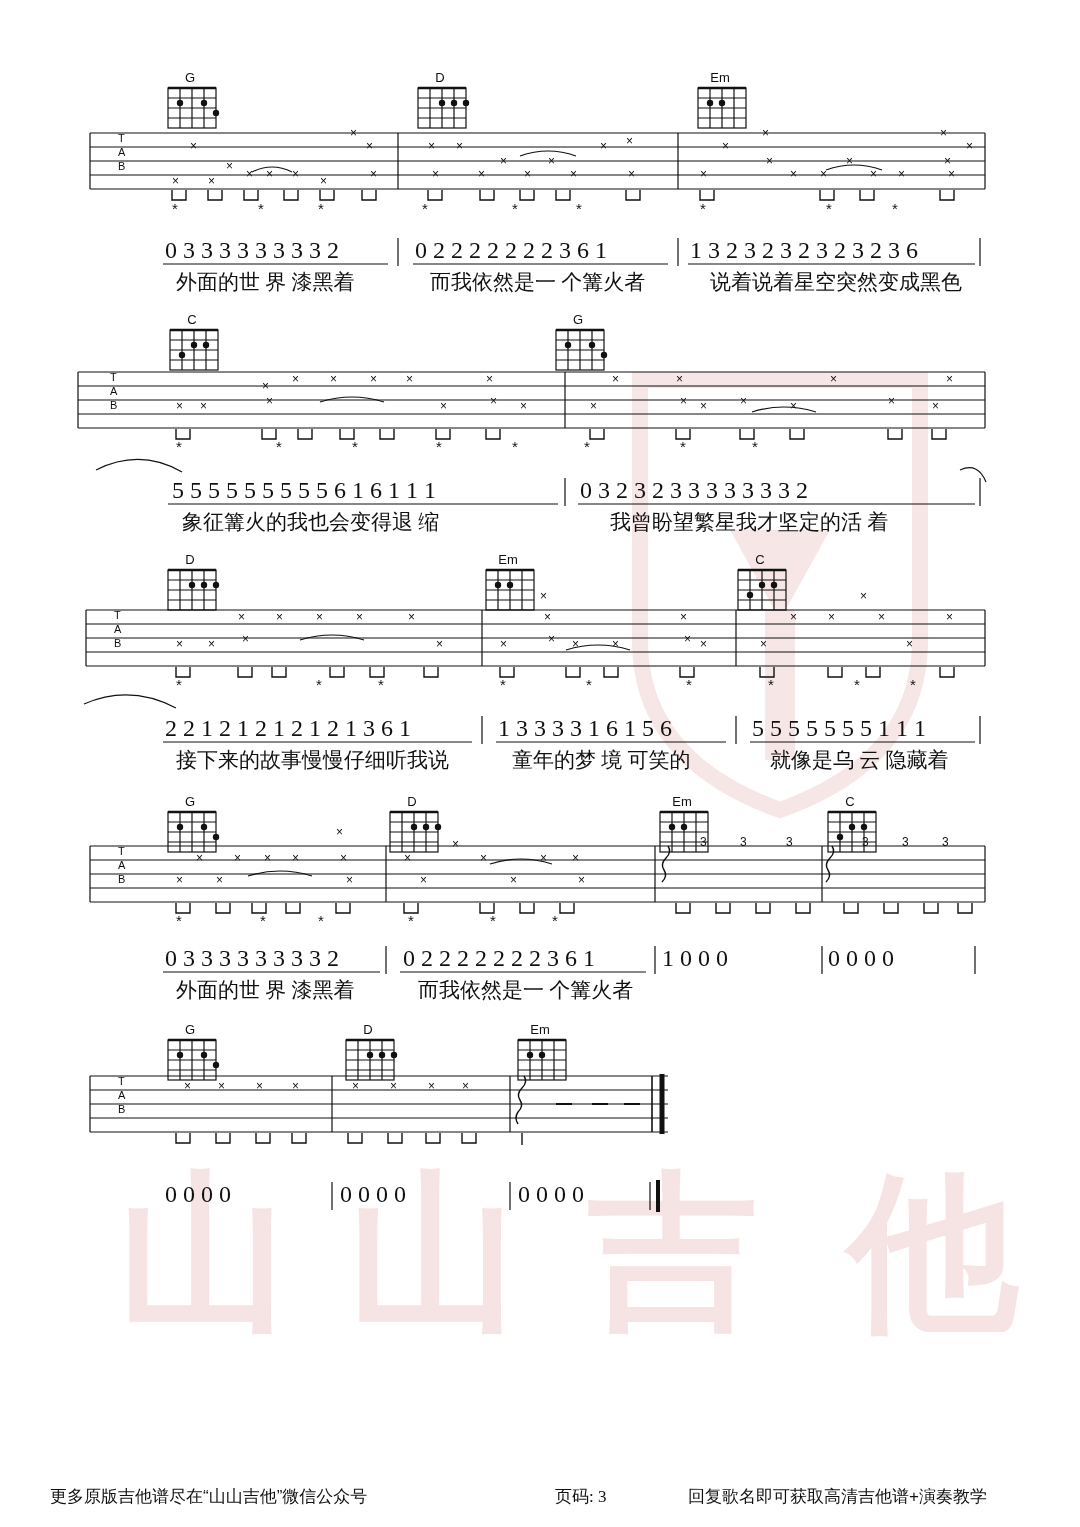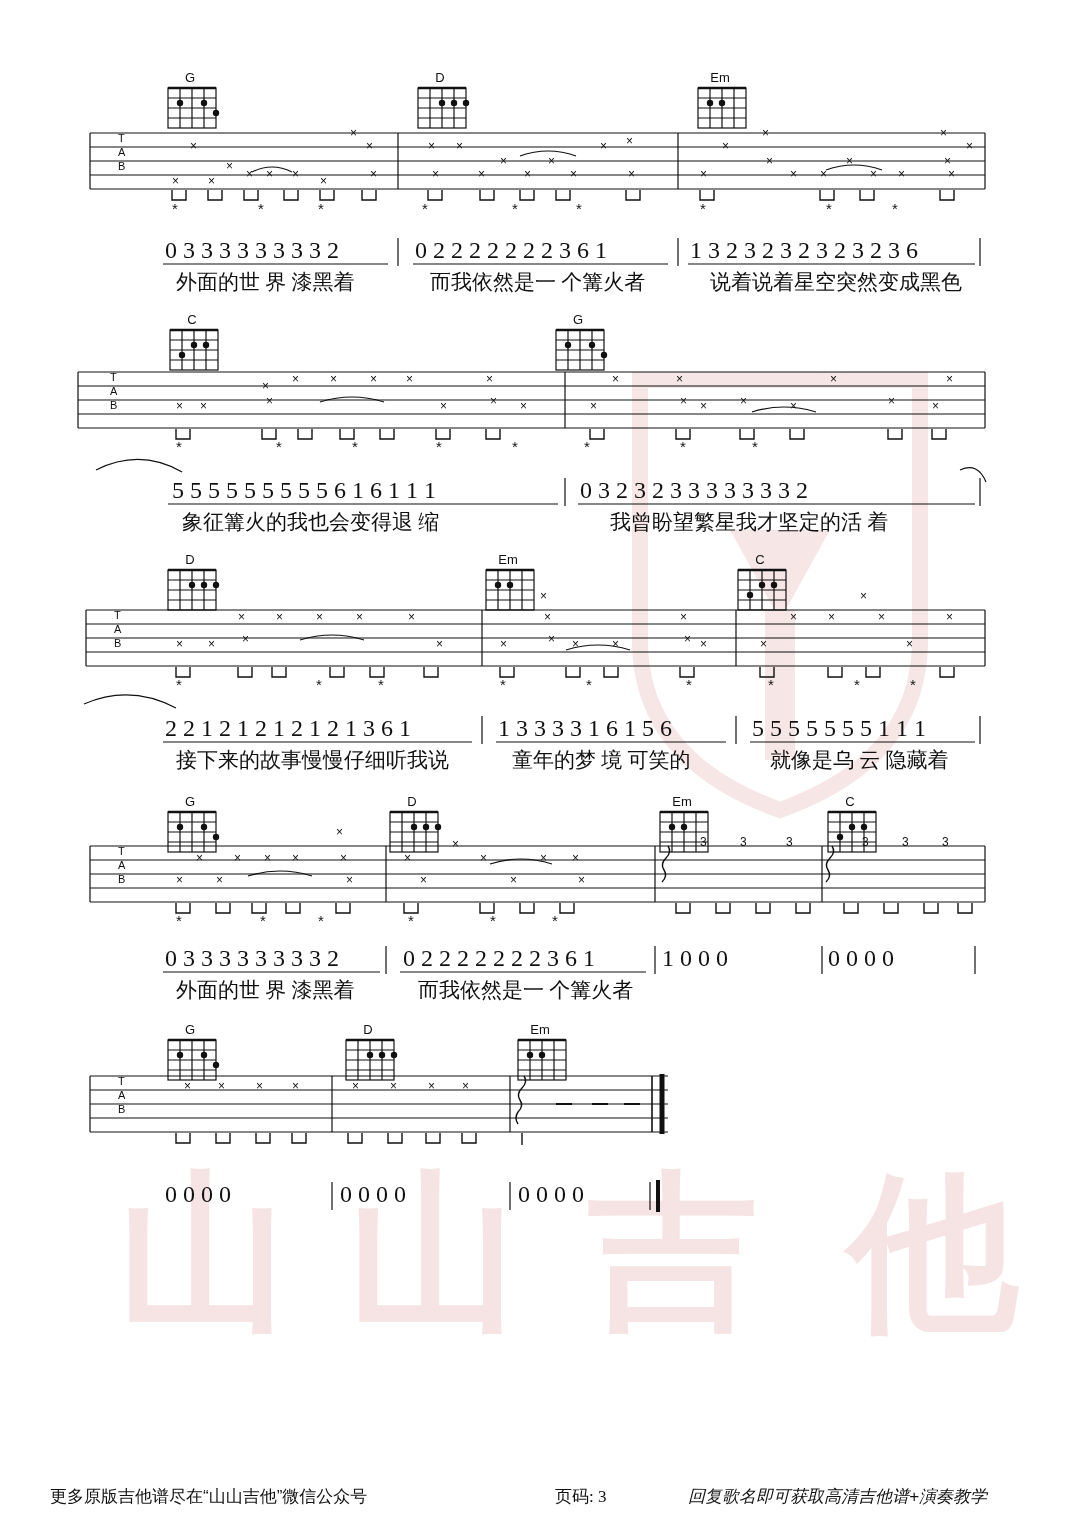--- a/index.html
+++ b/index.html
@@ -36,21 +36,21 @@
   
   .footer{
     position:absolute;left:0;bottom:0;width:960px;height:60px;
     z-index:5;
   }
   .footer .line{
     position:absolute;left:40px;top:0;width:1000px;height:1px;background:#ffffff;
   }
   .f-left{position:absolute;left:50px;top:18px;font-size:17px;color:#111;white-space:nowrap;}
   .f-mid{position:absolute;left:555px;top:18px;font-size:17px;color:#111;white-space:nowrap;font-family:Liberation Serif, serif;}
-  .f-right{position:absolute;left:688px;top:18px;font-size:17px;color:#111;white-space:nowrap;font-style:italic;}
+  .f-right{position:absolute;left:688px;top:18px;font-size:17px;color:#111;white-space:nowrap;}
 </style>
 </head>
 <body>
 
 <div class="wm wm-shan1">山</div>
 <div class="wm wm-shan2">山</div>
 <div class="wm wm-ji">吉</div>
 <div class="wm wm-ta">他</div>
 <svg class="wm-logo" viewBox="0 0 360 620">
   <g fill="none" stroke="#f7e6e6" stroke-width="16">

